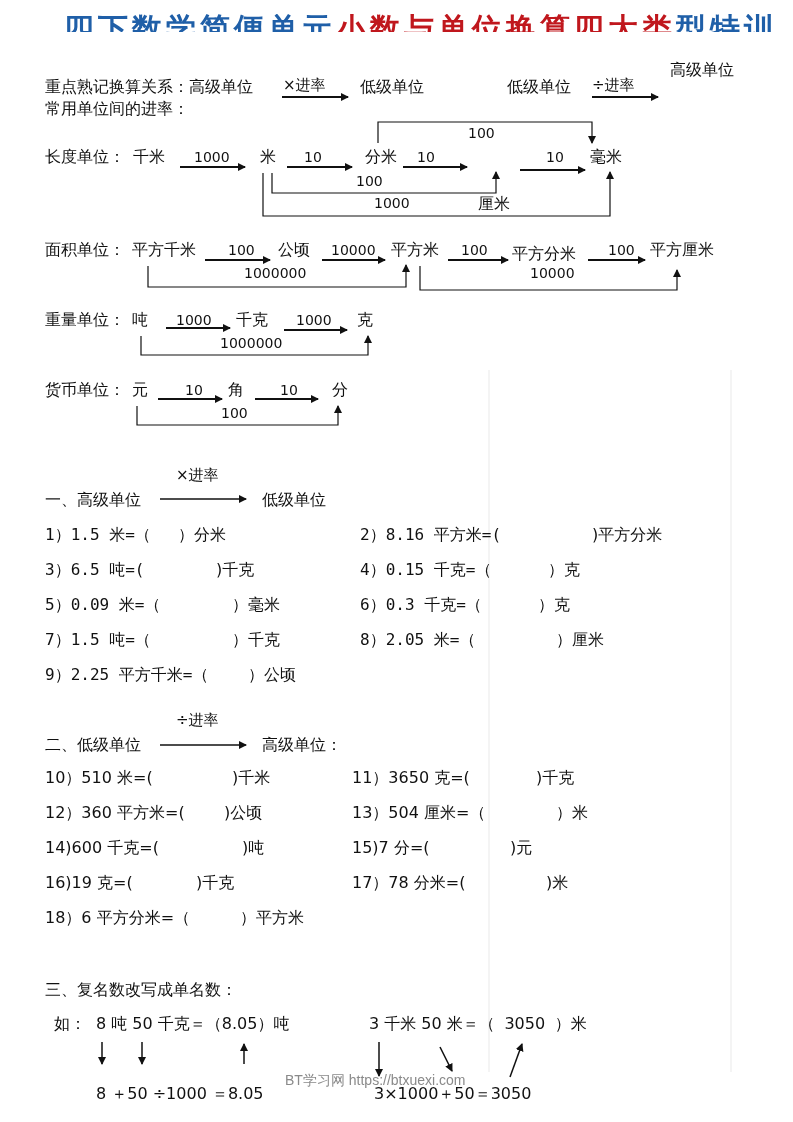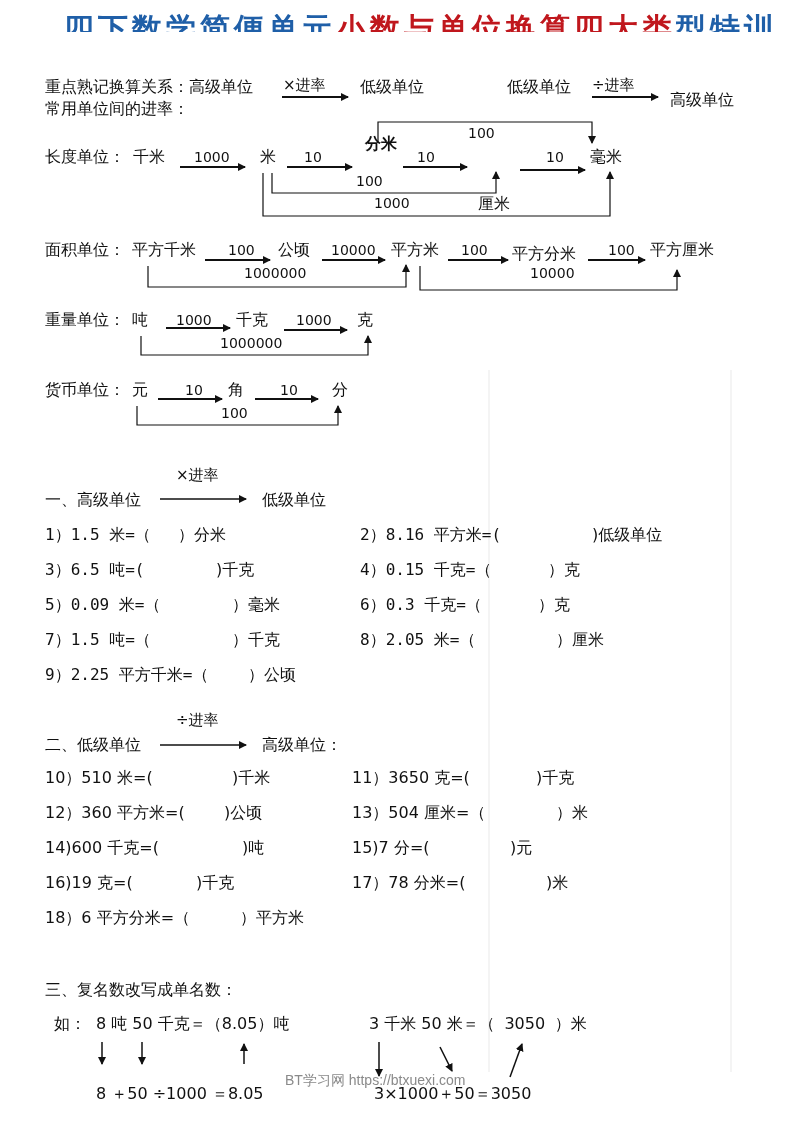--- a/index.html
+++ b/index.html
@@ -27,27 +27,27 @@
 
 <div class="abs title">
   <span class="blue">四下数学简便单元</span><span class="red">小数与单位换算四大类</span><span class="blue">型特训</span>
 </div>
 
 <div class="abs t17" style="left:45px;top:79px;">重点熟记换算关系：高级单位</div>
 <div class="abs t15" style="left:283px;top:78px;">×进率</div>
 <div class="abs t17" style="left:360px;top:79px;">低级单位</div>
 <div class="abs t17" style="left:507px;top:79px;">低级单位</div>
 <div class="abs t15" style="left:592px;top:78px;">÷进率</div>
-<div class="abs t17" style="left:670px;top:92px;font-family:Liberation Serif, serif;">高级单位</div>
+<div class="abs t17" style="left:670px;top:62px;font-family:Liberation Serif, serif;">高级单位</div>
 <div class="abs t17" style="left:45px;top:101px;">常用单位间的进率：</div>
 
 <div class="abs t17" style="left:45px;top:149px;">长度单位：</div>
 <div class="abs t17" style="left:133px;top:149px;">千米</div>
 <div class="abs t17" style="left:260px;top:149px;">米</div>
-<div class="abs t17" style="left:365px;top:136px;font-weight:bold;">分米</div>
+<div class="abs t17" style="left:365px;top:149px;">分米</div>
 <div class="abs t17" style="left:478px;top:149px;margin-top:47px;">厘米</div>
 <div class="abs t17" style="left:590px;top:149px;">毫米</div>
 <div class="abs t14" style="left:194px;top:150px;">1000</div>
 <div class="abs t14" style="left:304px;top:150px;">10</div>
 <div class="abs t14" style="left:417px;top:150px;">10</div>
 <div class="abs t14" style="left:546px;top:150px;">10</div>
 <div class="abs t14" style="left:468px;top:126px;">100</div>
 <div class="abs t14" style="left:356px;top:174px;">100</div>
 <div class="abs t14" style="left:374px;top:196px;">1000</div>
 
@@ -84,21 +84,21 @@
 <div class="abs t17" style="left:45px;top:492px;">一、高级单位</div>
 <div class="abs t17" style="left:262px;top:492px;">低级单位</div>
 
 <div class="abs t16 mono" style="left:45px;top:527px;">
   <span>1）</span><span>1.5 米=（</span>
 </div>
 <div class="abs t16" style="left:178px;top:527px;">）分米</div>
 <div class="abs t16 mono" style="left:360px;top:527px;text-align:center;">
   <span>2）</span><span>8.16 平方米=(</span>
 </div>
-<div class="abs t16" style="left:592px;top:527px;">)低级单位</div>
+<div class="abs t16" style="left:592px;top:527px;">)平方分米</div>
 
 <div class="abs t16 mono" style="left:45px;top:562px;">
   <span>3）</span><span>6.5 吨=(</span>
 </div>
 <div class="abs t16" style="left:216px;top:562px;">)千克</div>
 <div class="abs t16 mono" style="left:360px;top:562px;">
   <span>4）</span><span>0.15 千克=（</span>
 </div>
 <div class="abs t16" style="left:548px;top:562px;">）克</div>
 

